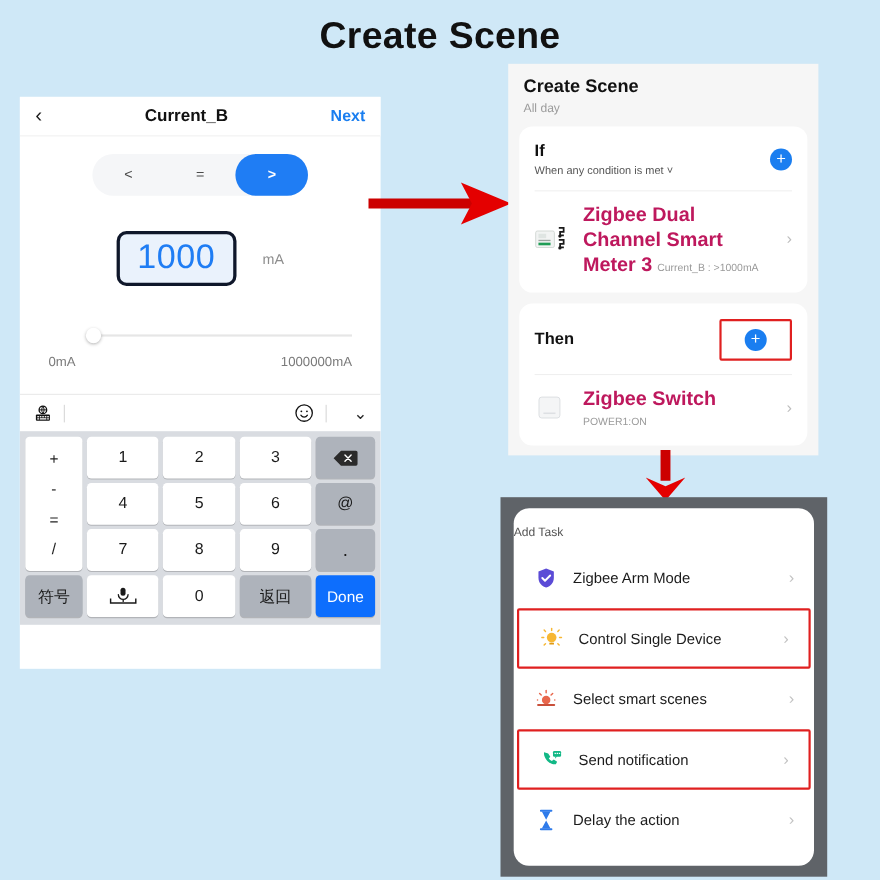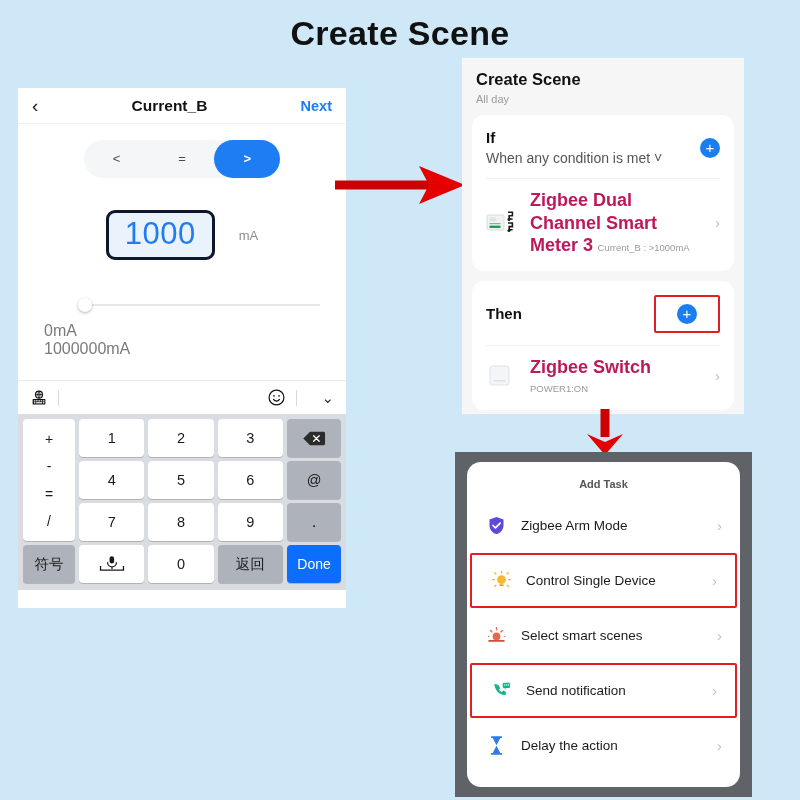--- a/index.html
+++ b/index.html
@@ -66,23 +66,22 @@
   .slider-line {
     position:absolute; top:6px; left:46px; right:4px; height:2px; background:#e6e6e6;
   }
   .slider-knob {
     position:absolute; top:0; left:38px; width:14px; height:14px;
     background:#fff; border-radius:50%;
     box-shadow: 0 1px 3px rgba(0,0,0,0.30);
   }
   .slider-labels {
     display:flex; justify-content:space-between;
-    font-size:16px; color:#7a7a7a; margin-top: 10px;
+    font-size:12px; color:#7a7a7a; margin-top: 10px;
     padding: 0 4px;
-    flex-direction: column;
   }
 
   .ime-bar {
     margin-top: 22px; height: 34px; border-top:1px solid #e9e9e9;
     display:flex; align-items:center; padding: 0 12px; background:#fff;
   }
   .ime-globe { width:18px; height:18px; }
   .ime-divider { width:1px; height:16px; background:#d8d8d8; margin:0 10px; }
   .ime-spacer { flex:1; }
   .ime-emoji { width:19px; height:19px; }
@@ -129,21 +128,21 @@
   .tr-sub { font-size:11px; color:#9b9b9b; padding: 4px 14px 0; }
 
   .card {
     background:#fff; border-radius: 12px; margin: 10px 10px 0;
   }
   .card-head {
     display:flex; align-items:center; justify-content:space-between;
     padding: 14px 14px 12px;
   }
   .card-head-text .ct { font-size:15px; font-weight:bold; color:#111; }
-  .card-head-text .cs { font-size:14px; color:#555; margin-top:4px; }
+  .card-head-text .cs { font-size:10px; color:#555; margin-top:4px; }
   .plus-btn {
     width:20px; height:20px; border-radius:50%; background:#1a7ef0;
     color:#fff; font-size:15px; line-height:19px; text-align:center;
     font-weight:400; flex:none;
   }
   .plus-hl {
     border:2.5px solid #e02020; padding: 7px 21px; border-radius:2px;
   }
   .card-sep { height:1px; background:#efefef; margin: 0 14px; }
   .dev-row {
@@ -159,21 +158,21 @@
   .panel-br {
     position:absolute; left:455px; top:452px;
     width: 297px; height: 345px;
     background:#5f6368;
     padding: 10px 12px;
   }
   .sheet {
     background:#fff; border-radius: 14px; height: 100%;
     padding: 10px 0 8px;
   }
-  .sheet-title { text-align:center; font-size:11px; color:#555; padding: 6px 0 8px; font-weight: bold; }
+  .sheet-title { text-align:left; font-size:11px; color:#555; padding: 6px 0 8px; }
   .task-row {
     display:flex; align-items:center; gap: 14px;
     padding: 9px 18px; height: 55px;
   }
   .task-row.hl { border:2.5px solid #e02020; border-radius:2px; margin: 0 3px; height:55px; }
   .task-icon { width:22px; height:22px; flex:none; display:flex; align-items:center; justify-content:center; }
   .task-label { flex:1; font-size:13.5px; color:#1b1b1b; }
   .task-chev { color:#c2c2c2; font-size:15px; }
 
   

